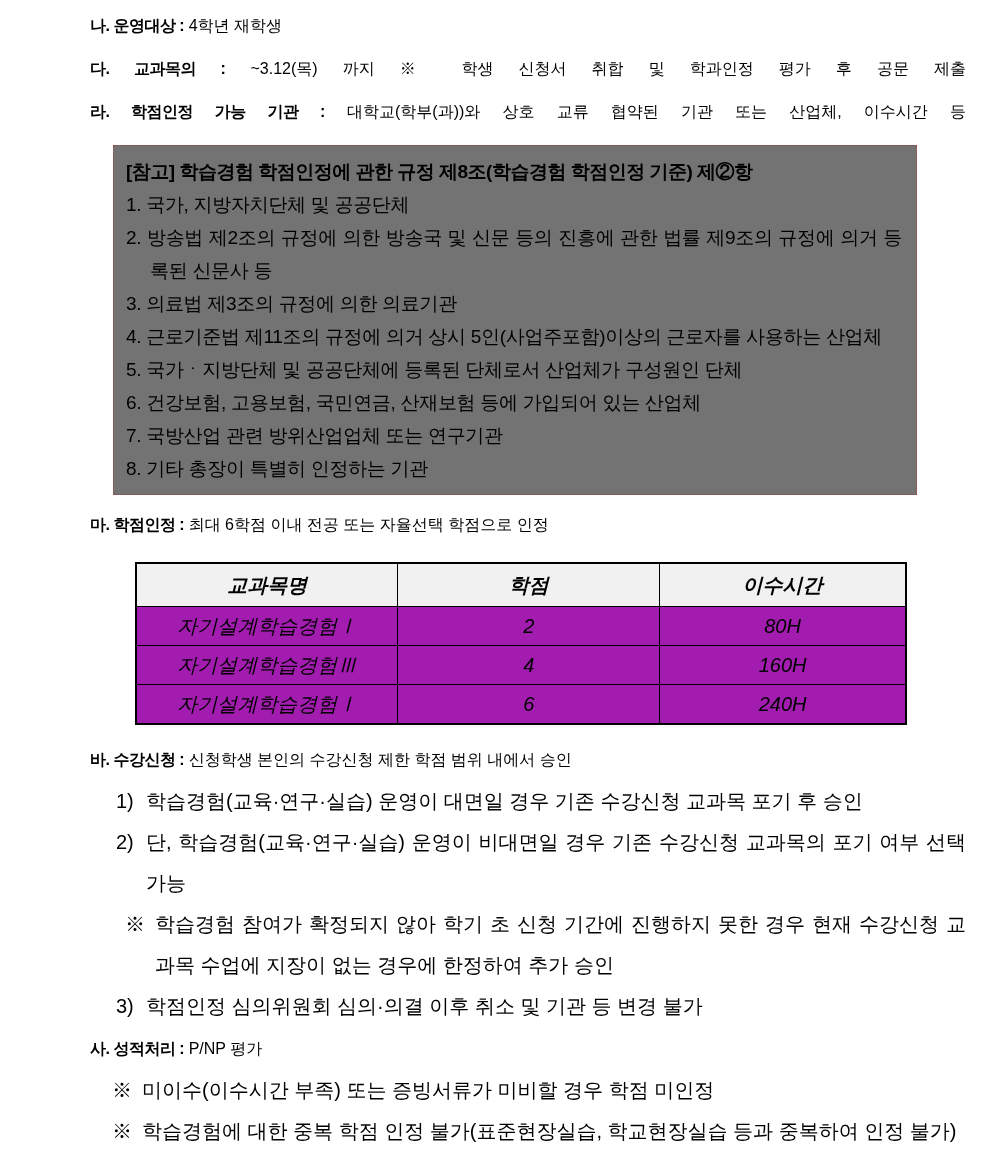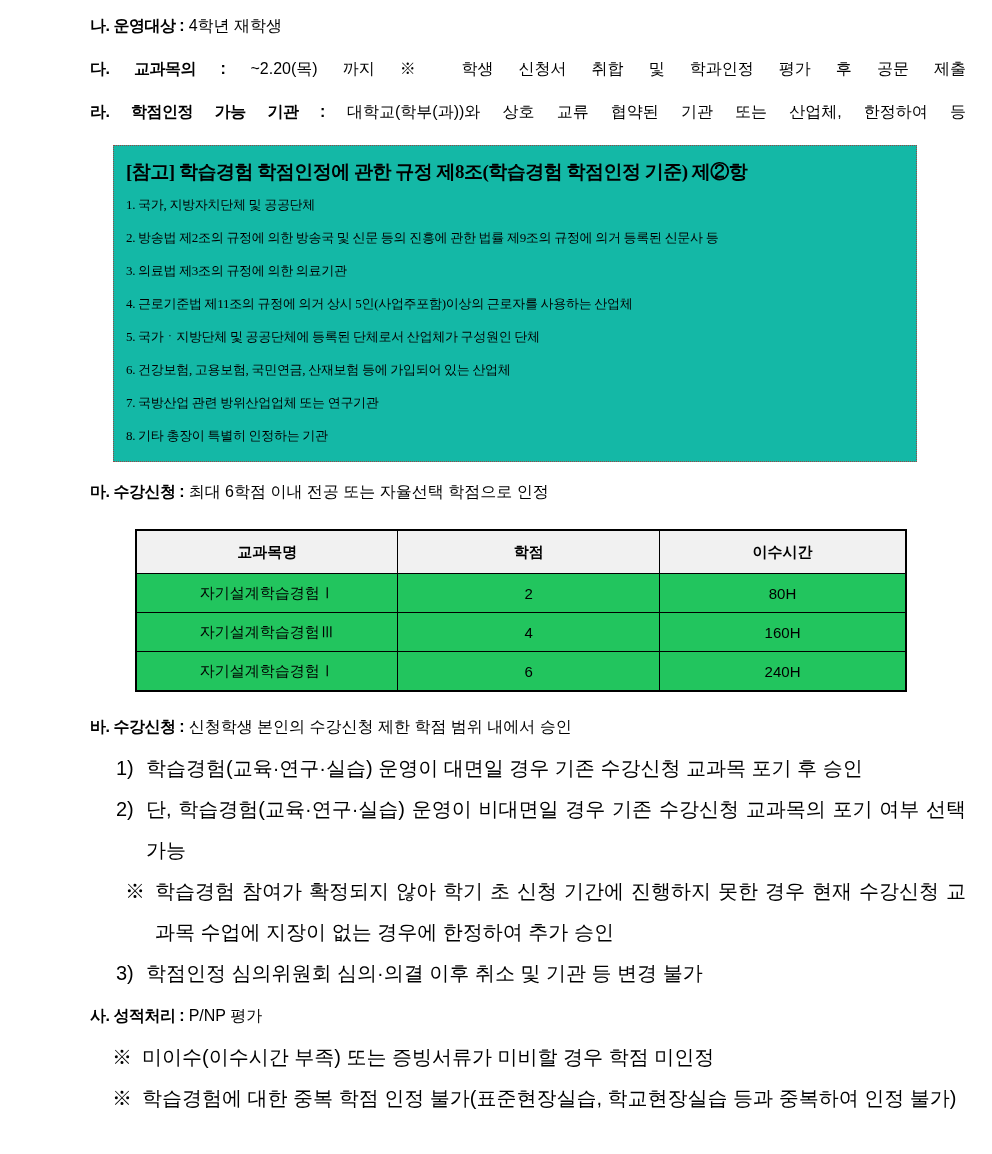--- a/index.html
+++ b/index.html
@@ -14,47 +14,47 @@
   
   .line { font-size: 16px; line-height: 43px; white-space: nowrap; }
   .line.wrapok { white-space: normal; }
   .line .label { font-weight: bold; letter-spacing: -0.5px; }
   .line.fill { text-align: justify; text-align-last: justify; white-space: normal; }
 
   
   .refbox {
     margin: 12px 0 8px 23px;
     width: 804px; box-sizing: border-box;
-    background: #14b8a6;
+    background: #737373;
     border: 1px dotted #9c4343;
     padding: 9px 14px 9px 12px;
-    font-family: Liberation Serif, serif;
   }
   .refbox .title { font-size: 19px; font-weight: bold; line-height: 33px; letter-spacing: -0.5px; }
   .refbox .item {
-    font-size: 13px; line-height: 33px;
+    font-size: 19px; line-height: 33px;
     padding-left: 24px; text-indent: -24px;
     text-align: justify; letter-spacing: -0.3px;
   }
 
   
   table.course {
     margin: 16px 0 0 45px;
     width: 772px;
     border-collapse: collapse;
     border: 2px solid #000000;
     table-layout: fixed;
   }
   table.course th, table.course td {
     border: 1px solid #000000;
     text-align: center; vertical-align: middle;
-    font-size: 15px;
+    font-size: 20px;
+    font-style: italic;
   }
   table.course th { background: #f1f1f1; height: 40px; font-weight: bold; }
-  table.course td { height: 36px; background: #22c55e; }
+  table.course td { height: 36px; background: #a21caf; }
   col.c1 { width: 34%; } col.c2 { width: 34%; } col.c3 { width: 32%; }
 
   
   .sub { display: flex; font-size: 20px; line-height: 41px; margin-left: 26px; }
   .sub .marker { flex: 0 0 30px; }
   .sub .subtext { flex: 1; text-align: justify; }
   .sub.deep { margin-left: 35px; }
   .sub.sa { margin-left: 22px; }
 
   .mt-ma { margin-top: 8px; }
@@ -65,42 +65,42 @@
 
 <div class="doc">
 
   <div class="line">
     <span class="label">나. 운영대상 :</span>
     <span>4학년 재학생</span>
   </div>
 
   <div class="line fill">
     <span class="label">다. 교과목의 :</span>
-    <span>~2.20(목) 까지 ※ 학생 신청서 취합 및 학과인정 평가 후 공문 제출</span>
+    <span>~3.12(목) 까지 ※ 학생 신청서 취합 및 학과인정 평가 후 공문 제출</span>
   </div>
 
   <div class="line fill">
     <span class="label">라. 학점인정 가능 기관 :</span>
-    <span>대학교(학부(과))와 상호 교류 협약된 기관 또는 산업체, 한정하여 등</span>
+    <span>대학교(학부(과))와 상호 교류 협약된 기관 또는 산업체, 이수시간 등</span>
   </div>
 
   <div class="refbox">
     <div class="title">[참고] 학습경험 학점인정에 관한 규정 제8조(학습경험 학점인정 기준) 제②항</div>
     <div class="item">1. 국가, 지방자치단체 및 공공단체</div>
     <div class="item">2. 방송법 제2조의 규정에 의한 방송국 및 신문 등의 진흥에 관한 법률 제9조의 규정에 의거 등록된 신문사 등</div>
     <div class="item">3. 의료법 제3조의 규정에 의한 의료기관</div>
     <div class="item">4. 근로기준법 제11조의 규정에 의거 상시 5인(사업주포함)이상의 근로자를 사용하는 산업체</div>
     <div class="item">5. 국가ㆍ지방단체 및 공공단체에 등록된 단체로서 산업체가 구성원인 단체</div>
     <div class="item">6. 건강보험, 고용보험, 국민연금, 산재보험 등에 가입되어 있는 산업체</div>
     <div class="item">7. 국방산업 관련 방위산업업체 또는 연구기관</div>
     <div class="item">8. 기타 총장이 특별히 인정하는 기관</div>
   </div>
 
   <div class="line mt-ma wrapok">
-    <span class="label">마. 수강신청 :</span>
+    <span class="label">마. 학점인정 :</span>
     <span>최대 6학점 이내 전공 또는 자율선택 학점으로 인정</span>
   </div>
 
   <table class="course">
     <colgroup>
         <col class="c1">
         <col class="c2">
         <col class="c3">
       </colgroup>
     <thead>

